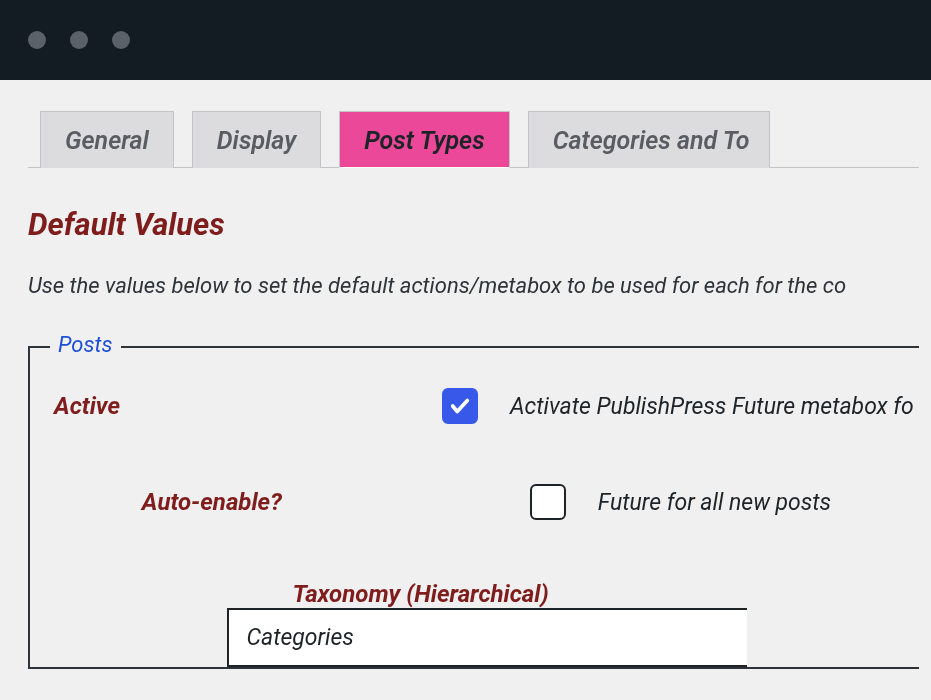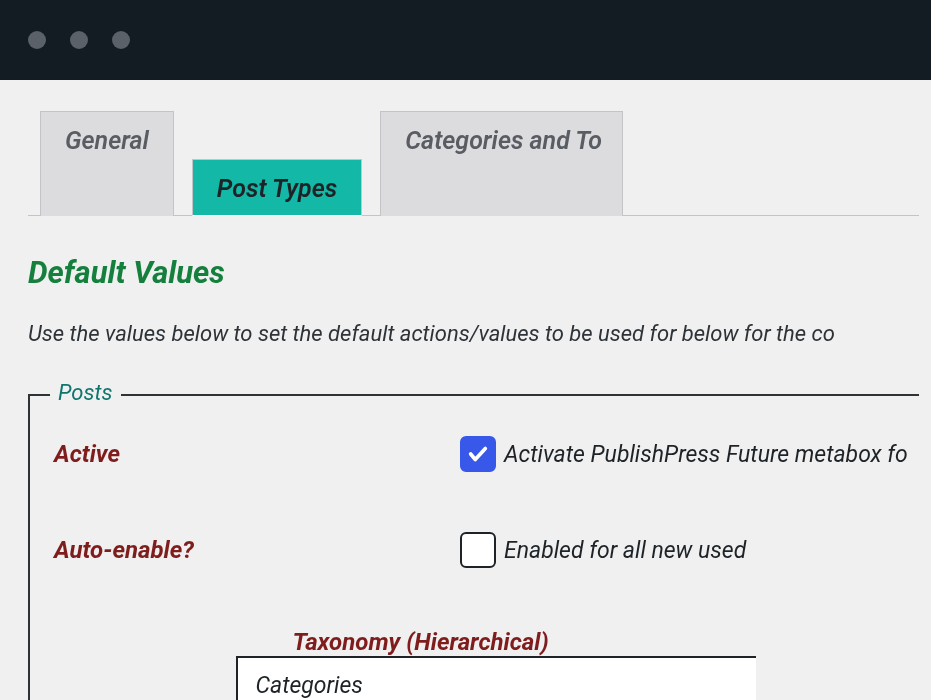--- a/index.html
+++ b/index.html
@@ -46,33 +46,32 @@
       font-weight: 600;
       color: #595d63;
       background: #dcdcde;
       border: 1px solid #c3c4c7;
       border-bottom: none;
       cursor: pointer;
       position: relative;
       top: 1px;
     }
     .tab.active {
-      background: #14b8a6;
+      background: #ec4899;
       color: #1d2327;
       border-bottom: 1px solid #fff;
-      margin-top: 48px;
     }
     .tab:last-child {
       padding-right: 20px;
     }
     .section-title {
       font-size: 31px;
       font-weight: 700;
       margin-top: 38px;
-      color: #15803d;
+      color: #7f1d1d;
     }
     .section-desc {
       font-size: 22px;
       color: #2e3338;
       margin-top: 30px;
       white-space: nowrap;
     }
     .fieldset {
       border: 2px solid #2e3338;
       border-right: none;
@@ -80,42 +79,41 @@
       padding: 0;
       position: relative;
     }
     .legend {
       position: absolute;
       top: -16px;
       left: 20px;
       background: #f0f0f1;
       padding: 0 8px;
       font-size: 22px;
-      color: #0f766e;
+      color: #1d4ed8;
     }
     .form-row {
       display: flex;
       align-items: center;
       padding: 40px 0 0 24px;
     }
     .form-row:first-of-type {
       padding-top: 54px;
     }
     .form-label {
       width: 388px;
       font-size: 24px;
       font-weight: 700;
       color: #7f1d1d;
       flex-shrink: 0;
     }
     .form-control-area {
       display: flex;
       align-items: center;
-      gap: 8px;
-      margin-left: 18px;
+      gap: 32px;
     }
     .checkbox {
       width: 36px;
       height: 36px;
       border: 2px solid #1d2327;
       border-radius: 6px;
       background: #fff;
       display: flex;
       align-items: center;
       justify-content: center;
@@ -155,49 +153,50 @@
 <div class="title-bar">
   <div class="traffic-light"></div>
   <div class="traffic-light"></div>
   <div class="traffic-light"></div>
 </div>
 
 <div class="content">
 
   <div class="tabs">
     <div class="tab">General</div>
+    <div class="tab">Display</div>
     <div class="tab active">Post Types</div>
     <div class="tab">Categories and To</div>
   </div>
 
   <h2 class="section-title">Default Values</h2>
-  <p class="section-desc">Use the values below to set the default actions/values to be used for below for the co</p>
+  <p class="section-desc">Use the values below to set the default actions/metabox to be used for each for the co</p>
 
   <div class="fieldset">
     <div class="legend">Posts</div>
 
     <div class="form-row">
       <div class="form-label">Active</div>
       <div class="form-control-area">
         <div class="checkbox checked">
           <svg viewBox="0 0 24 24" fill="none" stroke="#fff" stroke-width="4" stroke-linecap="round" stroke-linejoin="round">
               <polyline points="4 12 9 18 20 6"></polyline>
             </svg>
         </div>
         <span class="checkbox-label">Activate PublishPress Future metabox fo</span>
       </div>
     </div>
 
-    <div class="form-row" style="padding-top:60px;">
+    <div class="form-row" style="padding-top:60px;justify-content:center;">
       <div class="form-label">Auto-enable?</div>
       <div class="form-control-area">
         <div class="checkbox">
           
         </div>
-        <span class="checkbox-label">Enabled for all new used</span>
+        <span class="checkbox-label">Future for all new posts</span>
       </div>
     </div>
 
     <div class="form-row" style="padding-top:60px;flex-direction:column;">
       <div class="form-label">Taxonomy (Hierarchical)</div>
       <div class="form-control-area">
         <div class="select-box">Categories</div>
       </div>
     </div>
 

